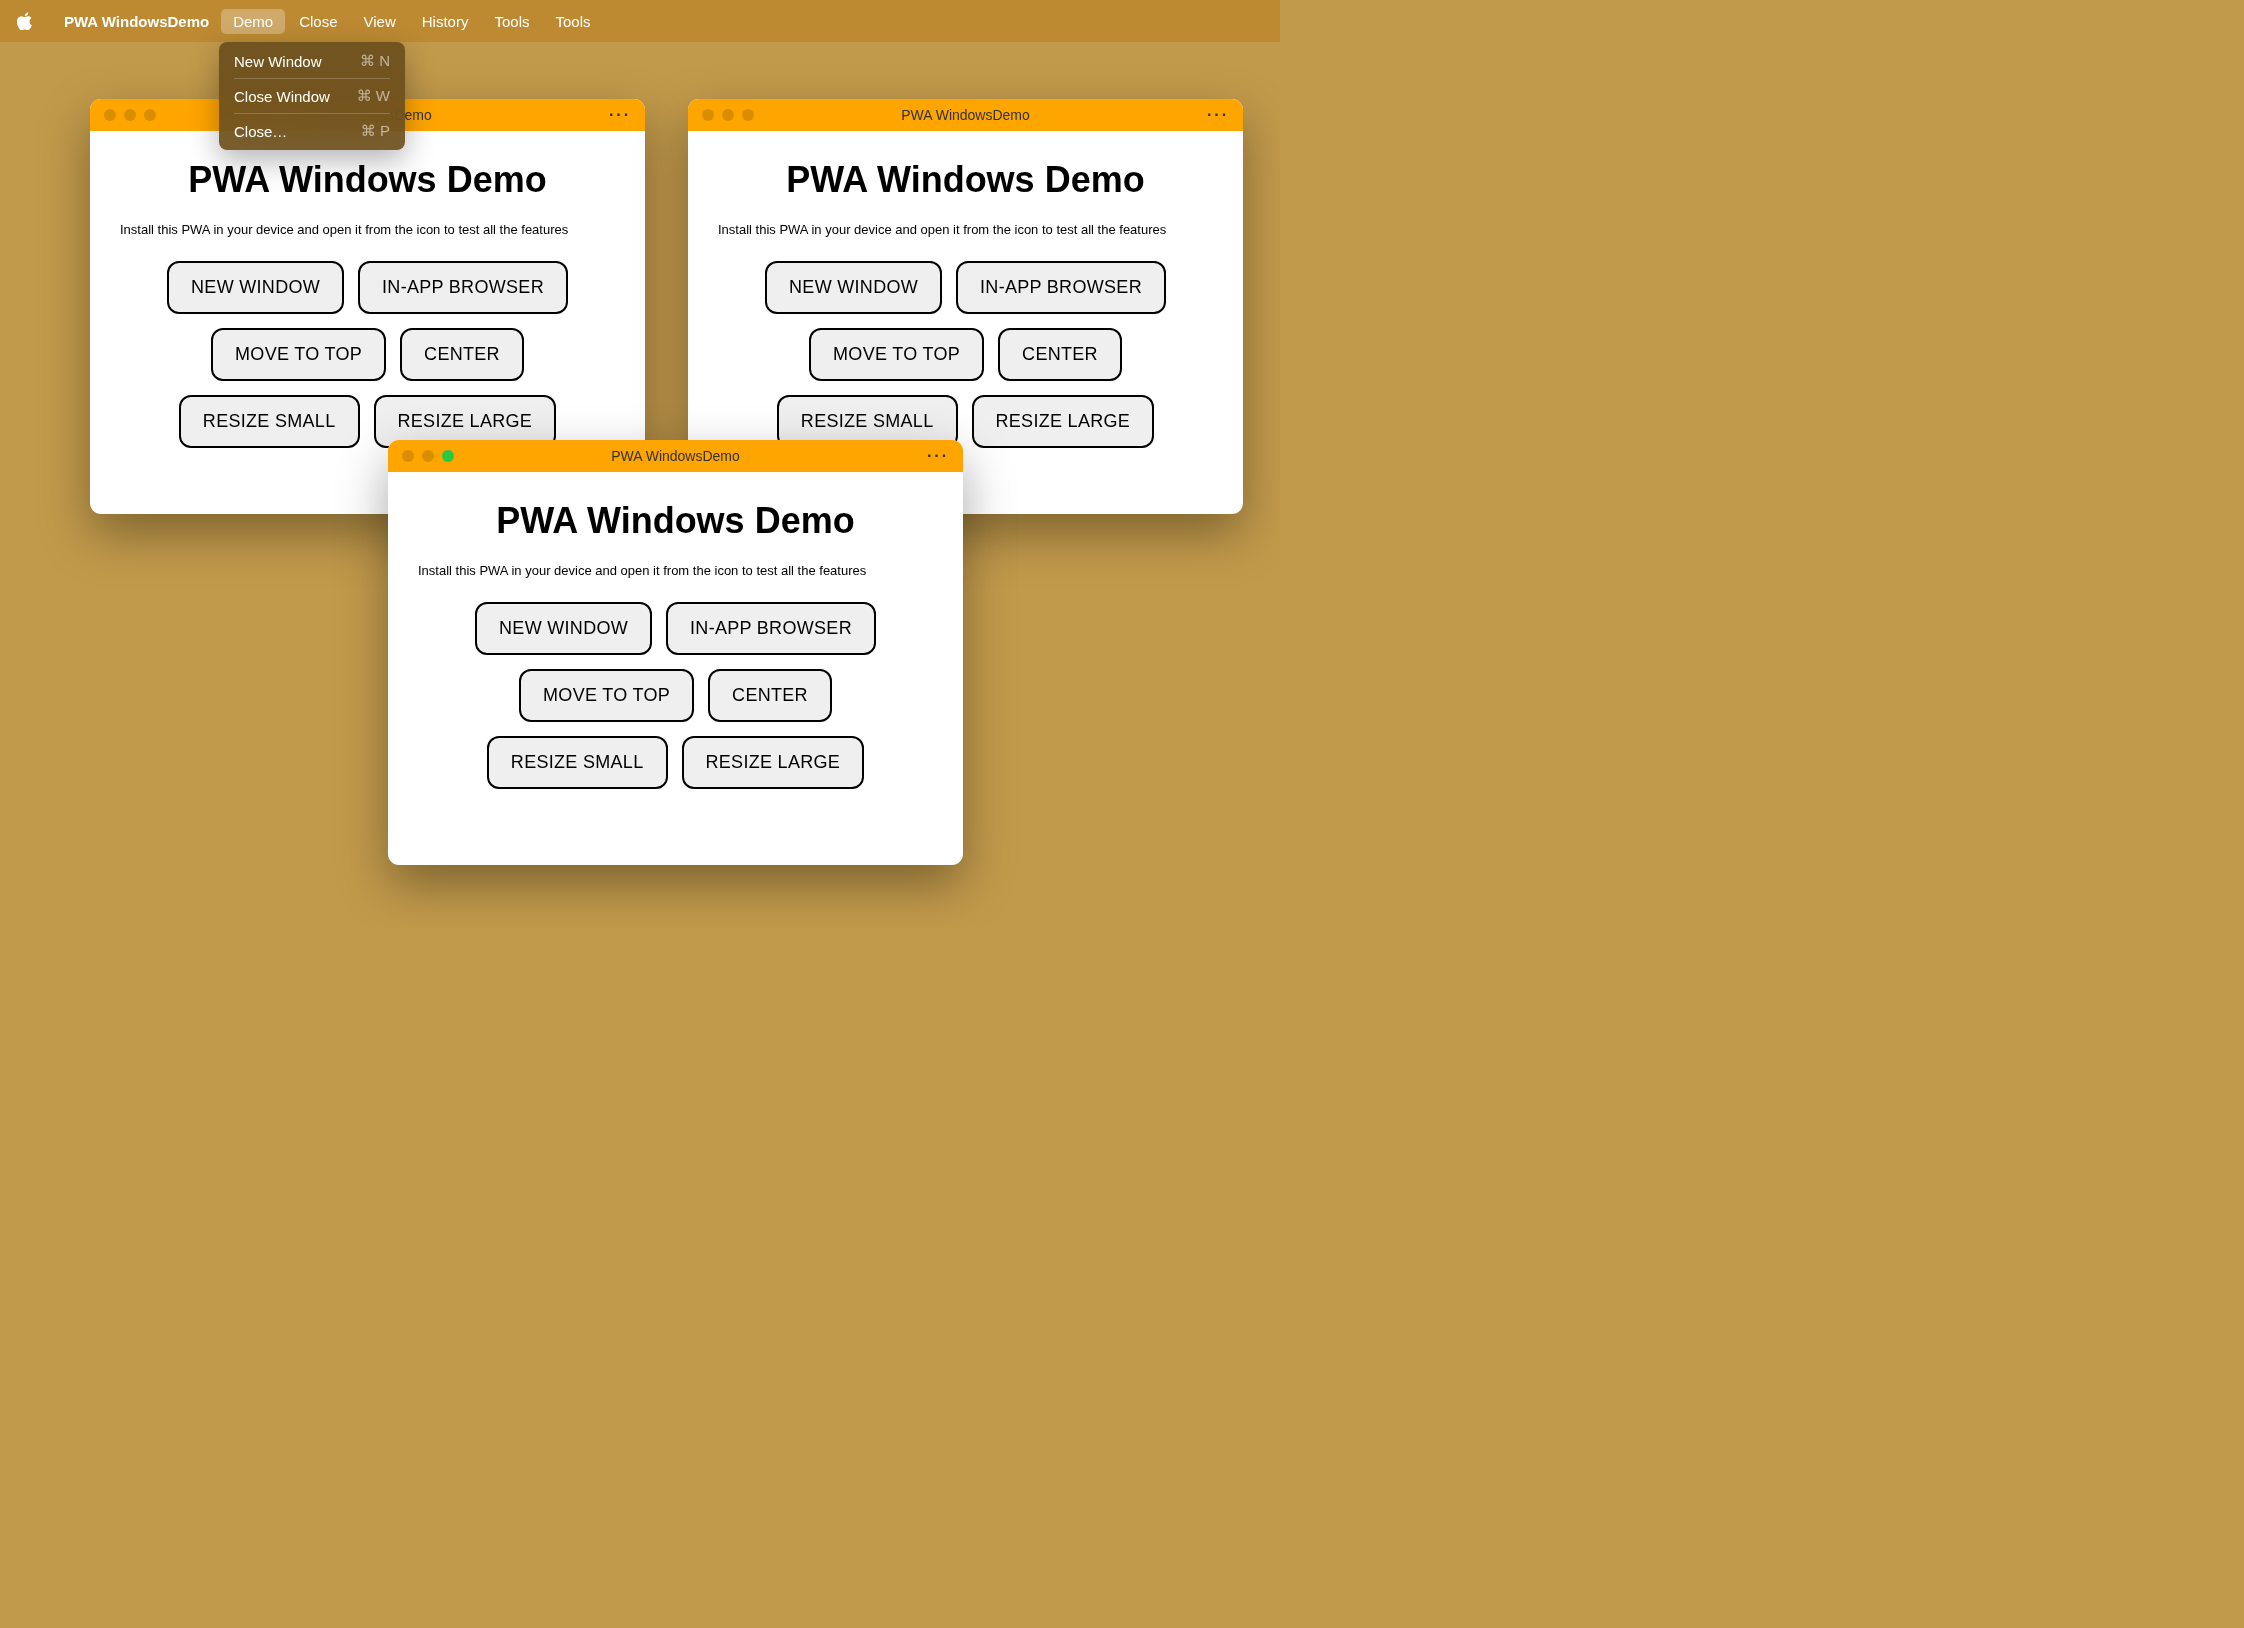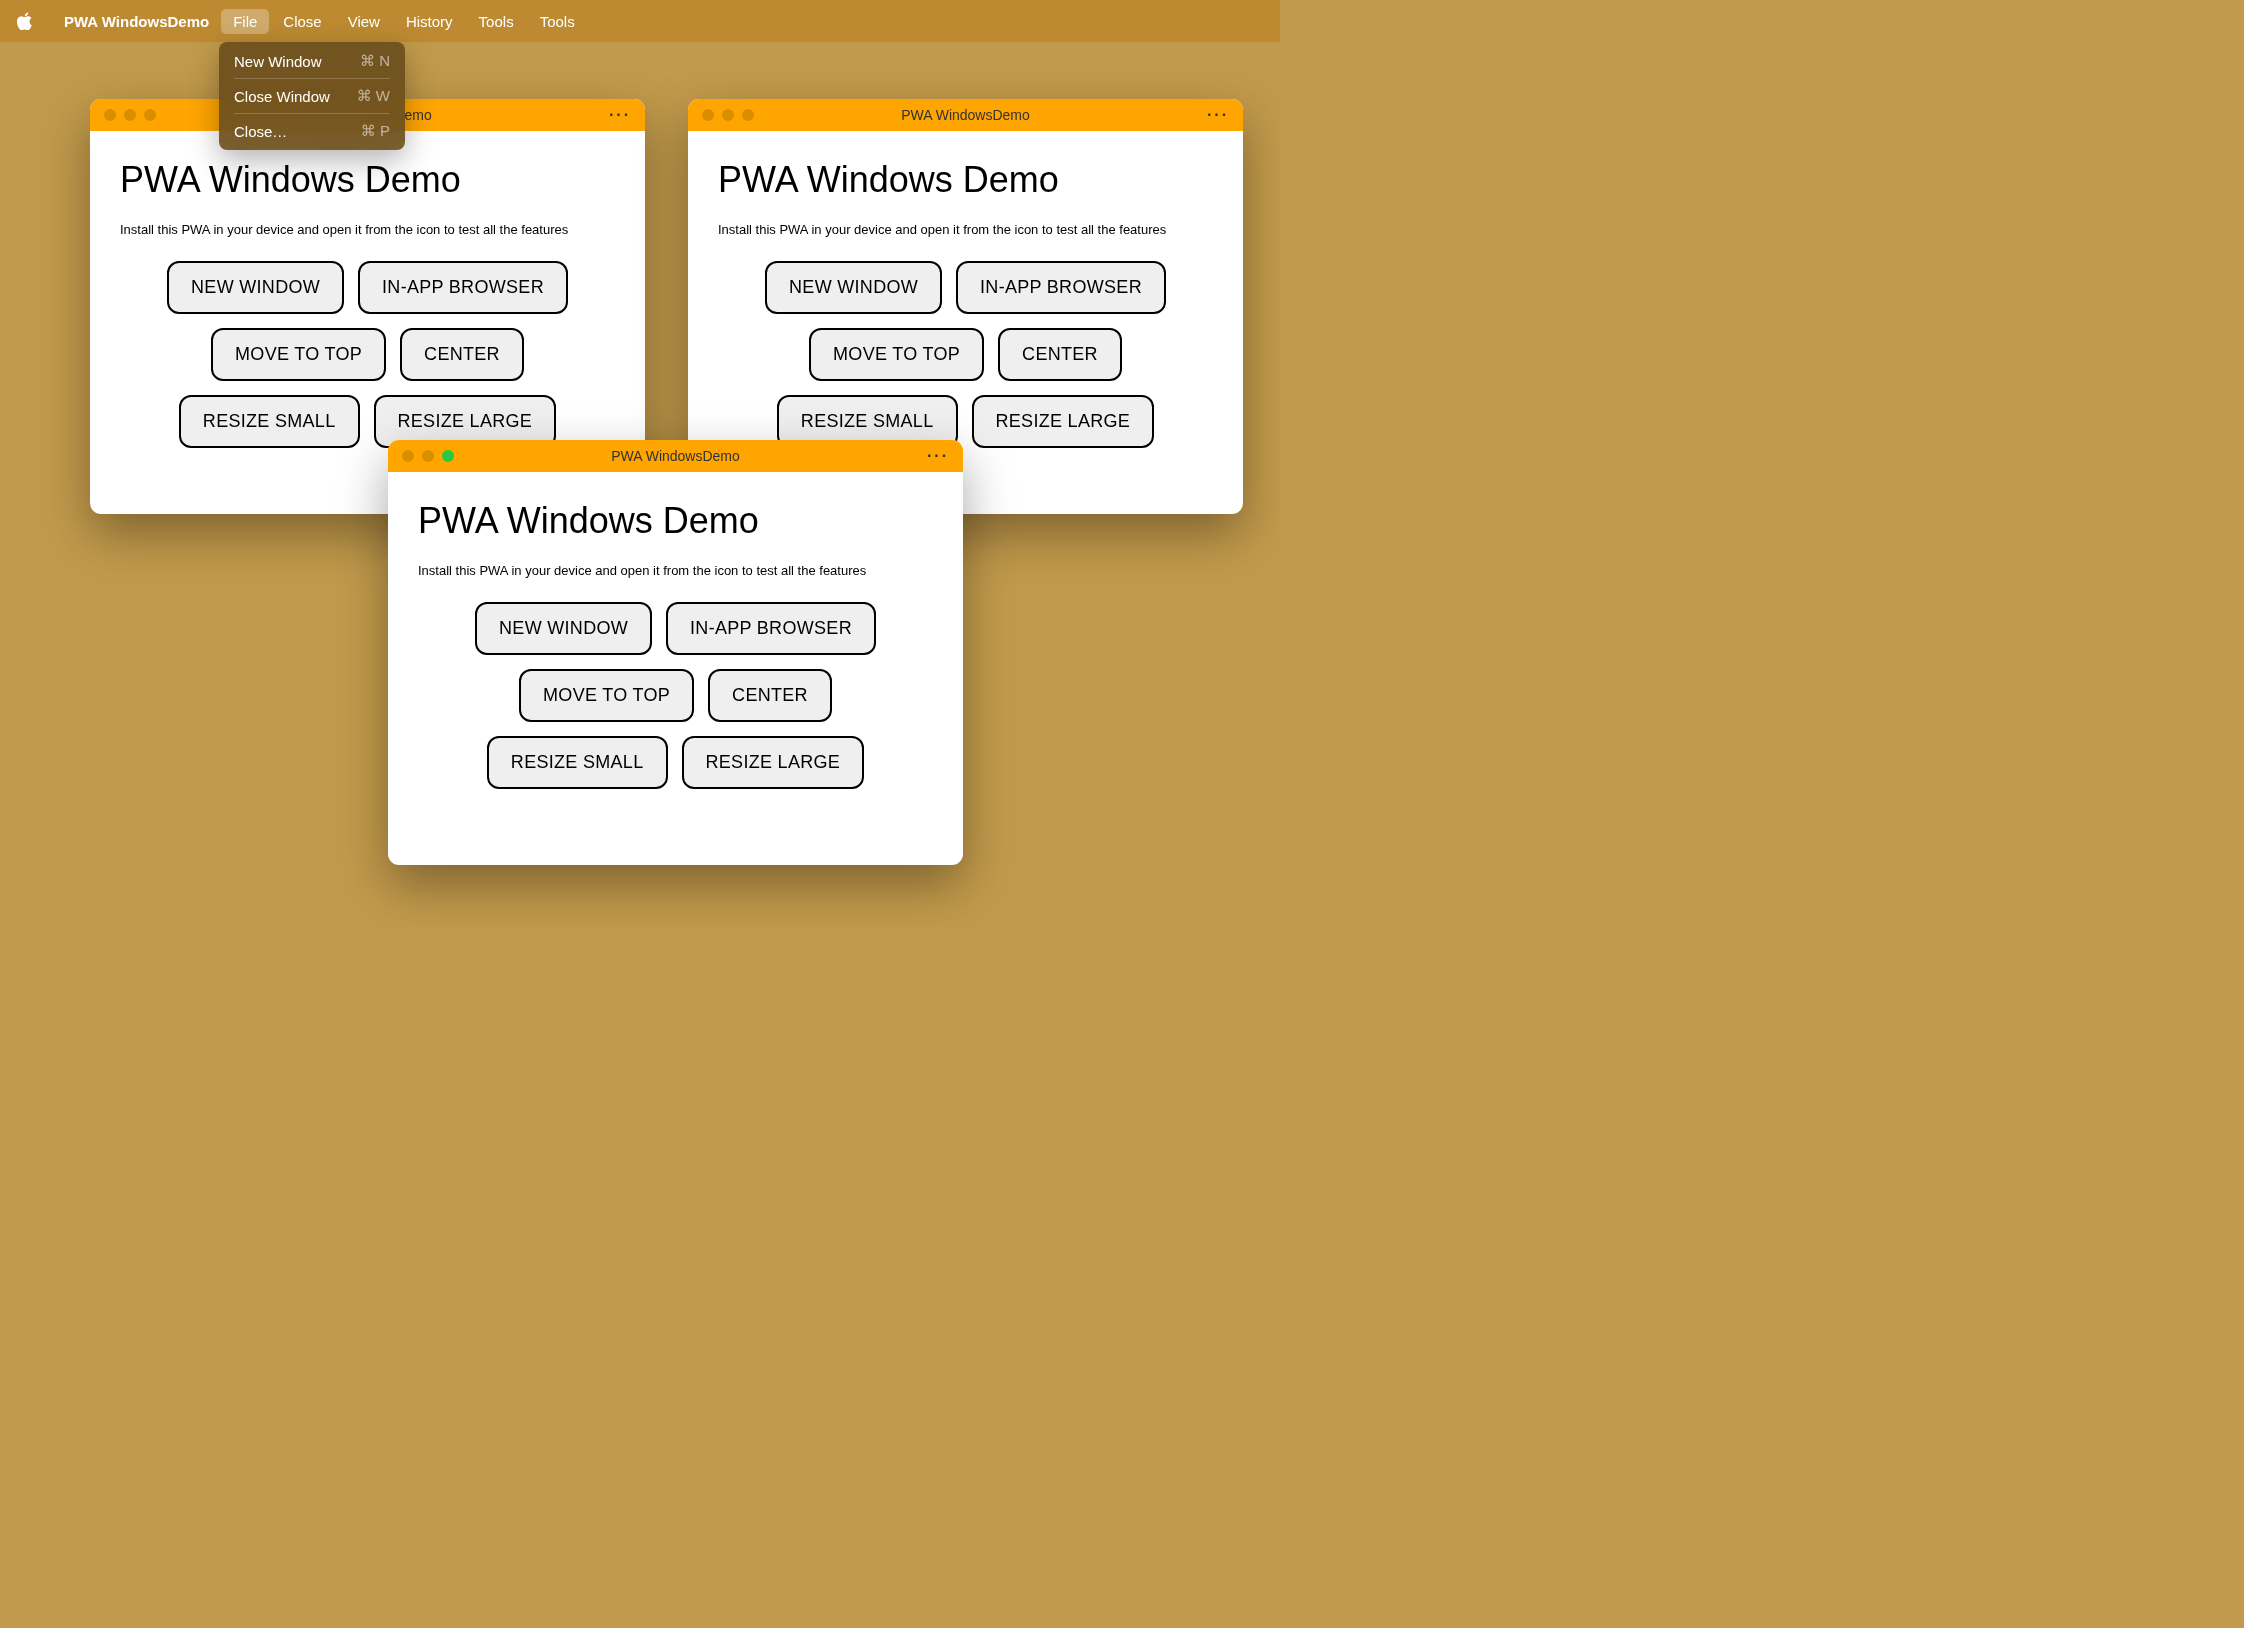--- a/index.html
+++ b/index.html
@@ -128,21 +128,22 @@
       font-size: 16px;
       font-weight: 700;
       letter-spacing: 2px;
       color: #333;
     }
     .window-body {
       padding: 20px 30px 30px 30px;
     }
     .demo-heading {
       font-size: 36px;
-      font-weight: 400;
+      font-weight: 700;
+      text-align: center;
       margin: 8px 0 20px 0;
       color: #000;
     }
     .demo-desc {
       font-size: 13px;
       line-height: 1.4;
       color: #000;
       margin-bottom: 22px;
     }
     .button-grid {
@@ -172,21 +173,21 @@
 </head>
 <body>
 
 <div class="menubar">
   <span class="apple-logo">
     <svg width="16" height="18" viewBox="0 0 16 18" fill="white">
         <path d="M13.5 9.5c0-2.3 1.9-3.4 2-3.4-1.1-1.6-2.8-1.8-3.4-1.8-1.4-.1-2.8.8-3.5.8s-1.8-.8-3-.8C4 4.3 2.5 5.2 1.7 6.6.1 9.4 1.3 13.6 2.8 15.9c.8 1.1 1.7 2.4 2.9 2.3 1.2 0 1.6-.8 3-.8s1.8.8 3 .8 2-1.1 2.8-2.3c.9-1.3 1.2-2.5 1.3-2.6-.1 0-2.3-.9-2.3-3.8zM11.3 3.1c.6-.7 1-1.7.9-2.7-.9 0-1.9.6-2.5 1.3-.5.6-1 1.6-.9 2.6 1 .1 2-.5 2.5-1.2z"></path>
       </svg>
   </span>
   <span class="menubar-app">PWA WindowsDemo</span>
-  <span class="menubar-item selected">File</span>
+  <span class="menubar-item selected">Demo</span>
   <span class="menubar-item">Close</span>
   <span class="menubar-item">View</span>
   <span class="menubar-item">History</span>
   <span class="menubar-item">Tools</span>
   <span class="menubar-item">Tools</span>
 </div>
 
 <div class="dropdown">
   <div class="dropdown-item">
     <span>New Window</span>

